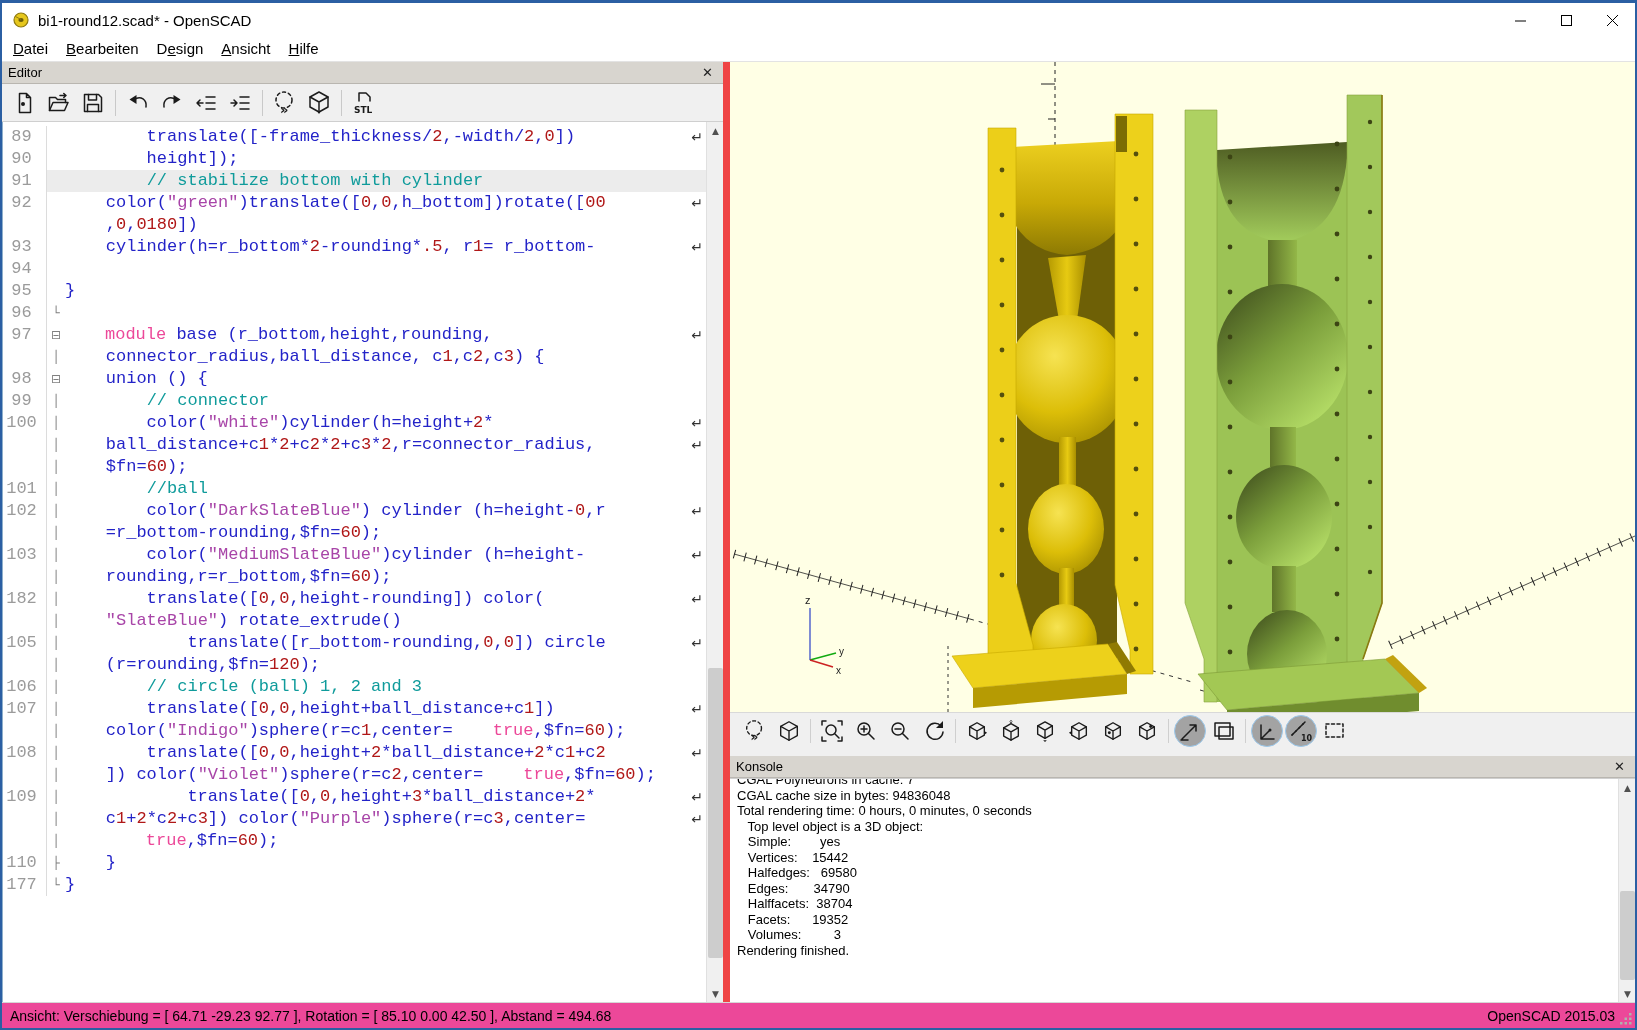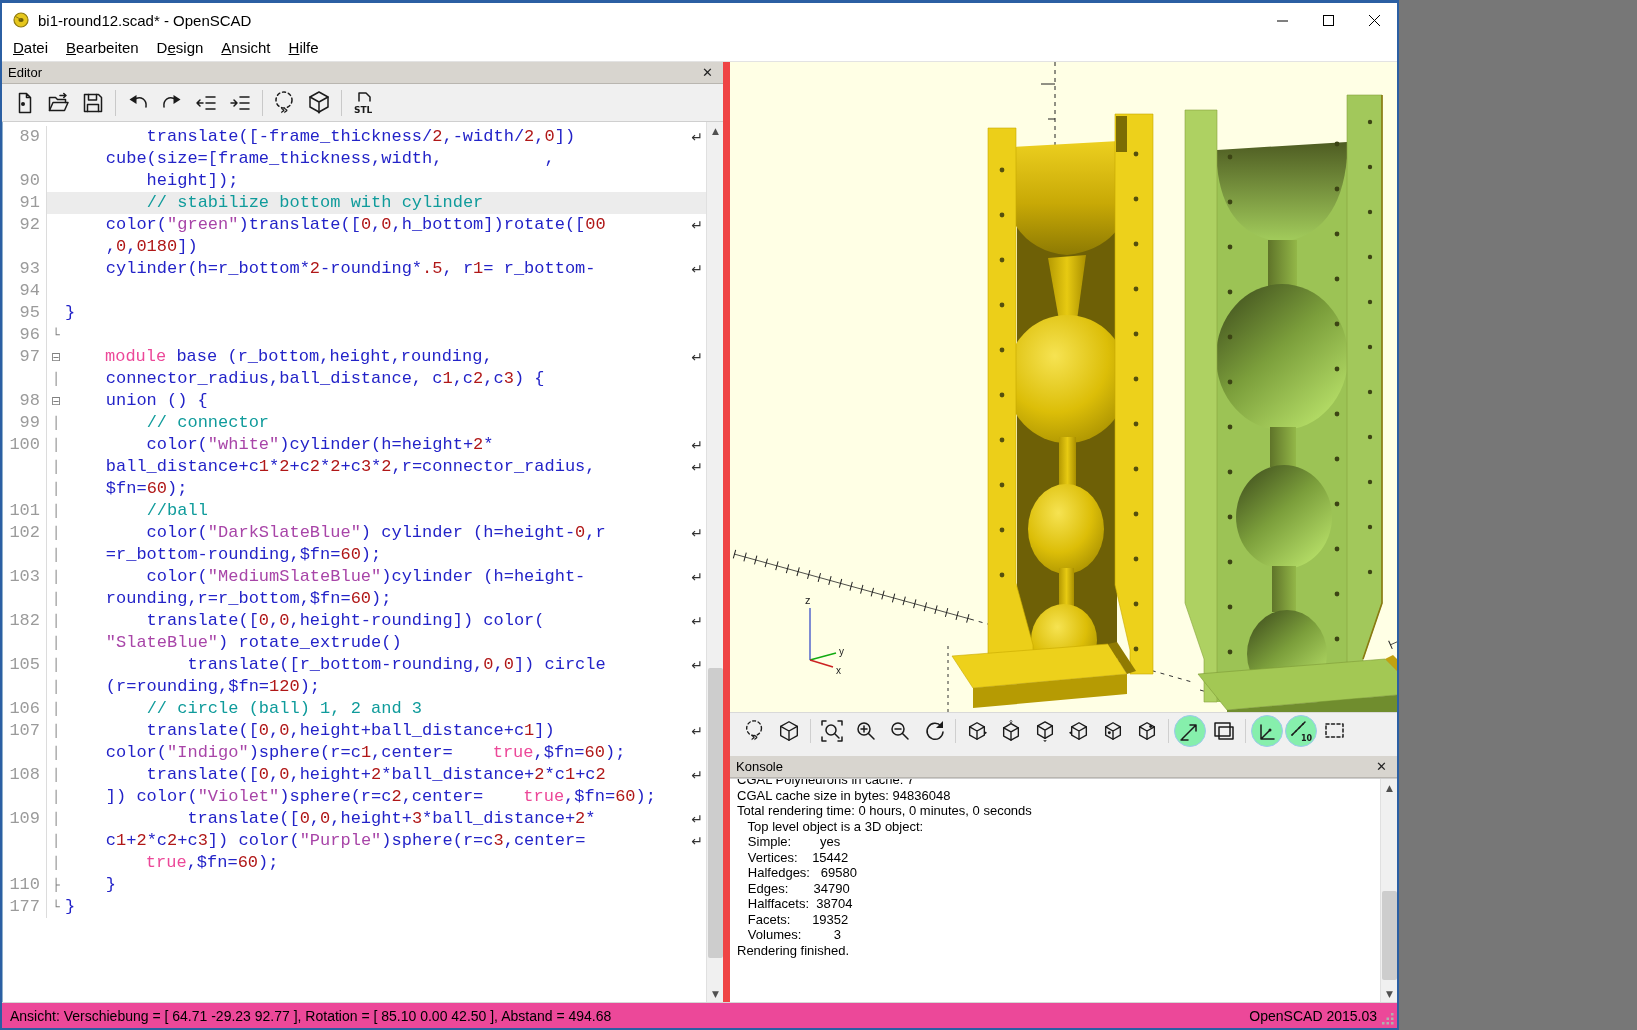--- a/index.html
+++ b/index.html
@@ -1,70 +1,70 @@
 <!DOCTYPE html>
 <html><head>
 <meta charset="utf-8">
 <style>
   html,body{margin:0;padding:0;background:#777;}
   *{box-sizing:border-box;}
   .window{
-    position:relative;width:1399px;height:1030px;background:#fff;
+    position:relative;width:1637px;height:1030px;background:#fff;
     border-left:2px solid #2b5fa3;border-right:2px solid #2b5fa3;
     border-bottom:2px solid #2b5fa3;border-top:3px solid #2b5fa3;
     font-family:"Liberation Sans",sans-serif;color:#000;
     display:flex;flex-direction:column;overflow:hidden;
   }
   
   .titlebar{height:34px;background:#fff;display:flex;align-items:center;flex:0 0 auto;}
   .titlebar .appicon{margin:0 8px 0 10px;display:flex;}
   .titlebar .title{font-size:15px;}
   .titlebar .spacer{flex:1;}
   .wctl{width:46px;height:34px;display:flex;align-items:center;justify-content:center;}
   .wctl svg{display:block;}
   
-  .menubar{height:25px;background:#fff;display:flex;align-items:flex-start;padding-left:2px;flex:0 0 auto;border-bottom:1px solid #e3e3e3;}
+  .menubar{height:25px;background:#fff;display:flex;align-items:center;padding-left:2px;flex:0 0 auto;border-bottom:1px solid #e3e3e3;}
   .menu-item{font-size:15px;padding:2px 9px 4px 9px;cursor:default;}
   .menu-item u{text-decoration:underline;}
   
   .content{flex:1 1 auto;display:flex;min-height:0;}
   .editor-panel{width:728px;flex:0 0 auto;display:flex;flex-direction:column;border-right:7px solid #ef4444;}
   .right-panel{flex:1 1 auto;display:flex;flex-direction:column;min-width:0;}
   .panel-header{height:22px;background:#d8d5cf;border-bottom:1px solid #b9b6b0;display:flex;align-items:center;padding:0 6px;flex:0 0 auto;}
   .panel-header .ptitle{font-size:13px;flex:1;}
   .panel-header .pclose{font-size:13px;color:#222;padding:0 4px;cursor:default;}
   
   .etoolbar{height:38px;background:#f0f0f0;display:flex;align-items:center;padding-left:6px;flex:0 0 auto;border-bottom:1px solid #cfcfcf;}
   .tbtn{width:34px;height:32px;display:flex;align-items:center;justify-content:center;border-radius:3px;}
   .tdiv{width:1px;height:26px;background:#c9c9c9;margin:0 5px;}
   .ic{stroke:#1b1b1b;fill:none;stroke-width:1.5;stroke-linecap:round;stroke-linejoin:round;}
   .icf{fill:#1b1b1b;stroke:none;}
   .ictext{font-family:"DejaVu Sans",sans-serif;font-weight:bold;fill:#1b1b1b;}
   
   .code-area{position:relative;flex:1 1 auto;background:#fff;overflow:hidden;border-left:1px solid #8fb0cc;}
   .code-lines{position:absolute;left:0;top:0;right:17px;bottom:0;padding-top:4px;font-family:"Liberation Mono",monospace;font-size:17px;line-height:22px;}
   .crow{display:flex;height:22px;}
-  .lnum{width:44px;flex:0 0 auto;text-align:right;padding-right:6px;color:#9b9b9b;border-right:1px solid #dcdcdc;}
+  .lnum{width:44px;flex:0 0 auto;text-align:center;padding-right:6px;color:#9b9b9b;border-right:1px solid #dcdcdc;}
   .rest{flex:1;display:flex;position:relative;min-width:0;}
   .crow.hl .rest{background:#ececec;}
   .fold{width:18px;flex:0 0 auto;text-align:center;color:#808080;font-size:12px;font-family:"DejaVu Sans",sans-serif;line-height:22px;}
   .ctext{white-space:pre;flex:1;min-width:0;overflow:hidden;}
   .tok.b{color:#2323c8;} .tok.n{color:#b01717;} .tok.s{color:#a845a8;} .tok.c{color:#0f9b9b;} .tok.g{color:#ec4899;padding-left:40px;}
   .warrow{position:absolute;right:3px;top:0;font-size:14px;line-height:22px;color:#333;font-family:"DejaVu Sans",sans-serif;}
   
   .vscroll{position:absolute;right:0;top:0;bottom:0;width:17px;background:#f0f0f0;border-left:1px solid #e0e0e0;}
   .sarrow{position:absolute;left:0;width:17px;height:17px;display:flex;align-items:center;justify-content:center;font-size:9px;color:#505050;font-family:"DejaVu Sans",sans-serif;}
   .sarrow.up{top:0;} .sarrow.down{bottom:0;}
   .sthumb{position:absolute;left:1px;width:15px;background:#cdcdcd;border-radius:2px;}
   
   .viewport{height:650px;flex:0 0 auto;background:#ffffe5;position:relative;overflow:hidden;}
   .viewport svg{display:block;}
   .vptoolbar{height:36px;flex:0 0 auto;background:#f0f0f0;display:flex;align-items:center;padding-left:8px;border-top:1px solid #d9d9d9;}
   .vbtn{width:32px;height:32px;display:flex;align-items:center;justify-content:center;border:1px solid transparent;border-radius:2px;margin:0 1px;}
-  .vbtn.active{background:#86efac;border-color:#9cc9ec;border-radius:16px;}
+  .vbtn.active{background:#a3a3a3;border-color:#9cc9ec;border-radius:16px;}
   .vpsep{height:8px;flex:0 0 auto;background:#f0f0f0;}
   
   .console-body{flex:1 1 auto;background:#fff;position:relative;overflow:hidden;border-top:1px solid #cfcfcf;}
   .console-lines{position:absolute;left:0;top:0;right:17px;bottom:0;padding:0 0 16px 7px;margin-top:-7px;font-size:13px;line-height:15.5px;white-space:pre;}
   
   .statusbar{height:26px;flex:0 0 auto;background:#ec4899;border-top:1px solid #d7d7d7;display:flex;align-items:center;font-size:14px;padding-left:8px;}
   .statusbar .spacer{flex:1;}
   .statusbar .sright{margin-right:4px;}
   .grip{margin:8px 2px 2px 0;align-self:flex-end;}
 </style>
@@ -183,27 +183,20 @@
       </div>
 
       <div class="code-area">
         <div class="code-lines">
             <div class="crow">
               <span class="lnum">89</span>
               <span class="rest">
                 <span class="fold"></span>
                 <span class="ctext"><span class="tok b">        translate([-frame_thickness/</span><span class="tok n">2</span><span class="tok b">,-width/</span><span class="tok n">2</span><span class="tok b">,</span><span class="tok n">0</span><span class="tok b">])</span></span>
                 <span class="warrow">↵</span>
-              </span>
-            </div>
-            <div class="crow">
-              <span class="lnum"></span>
-              <span class="rest">
-                <span class="fold"></span>
-                <span class="ctext"><span class="tok b">    cube(size=[frame_thickness,width,          ,</span></span>
               </span>
             </div>
             <div class="crow">
               <span class="lnum">90</span>
               <span class="rest">
                 <span class="fold"></span>
                 <span class="ctext"><span class="tok b">        height]);</span></span>
               </span>
             </div>
             <div class="crow hl">

